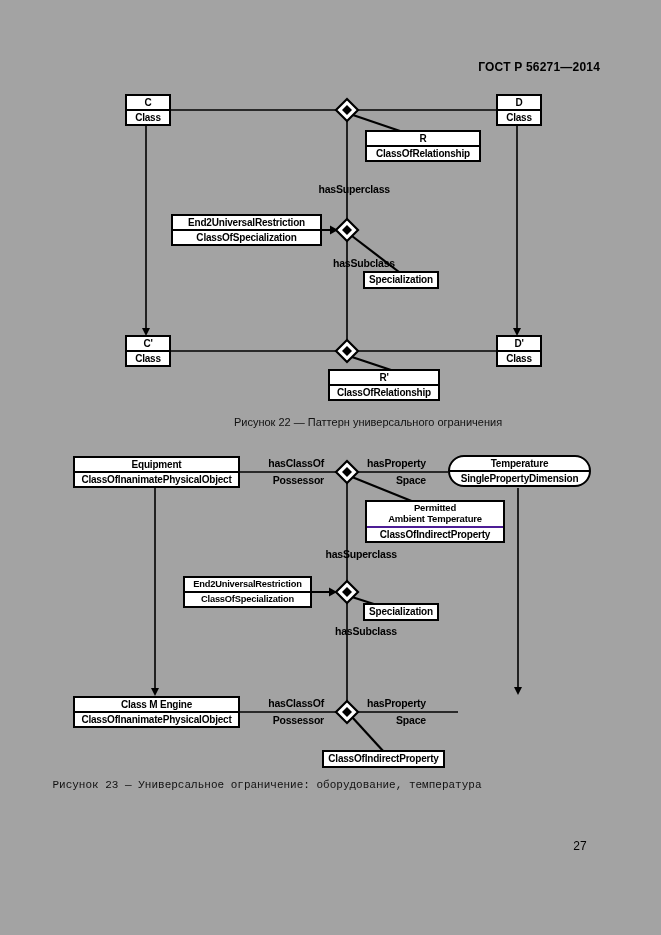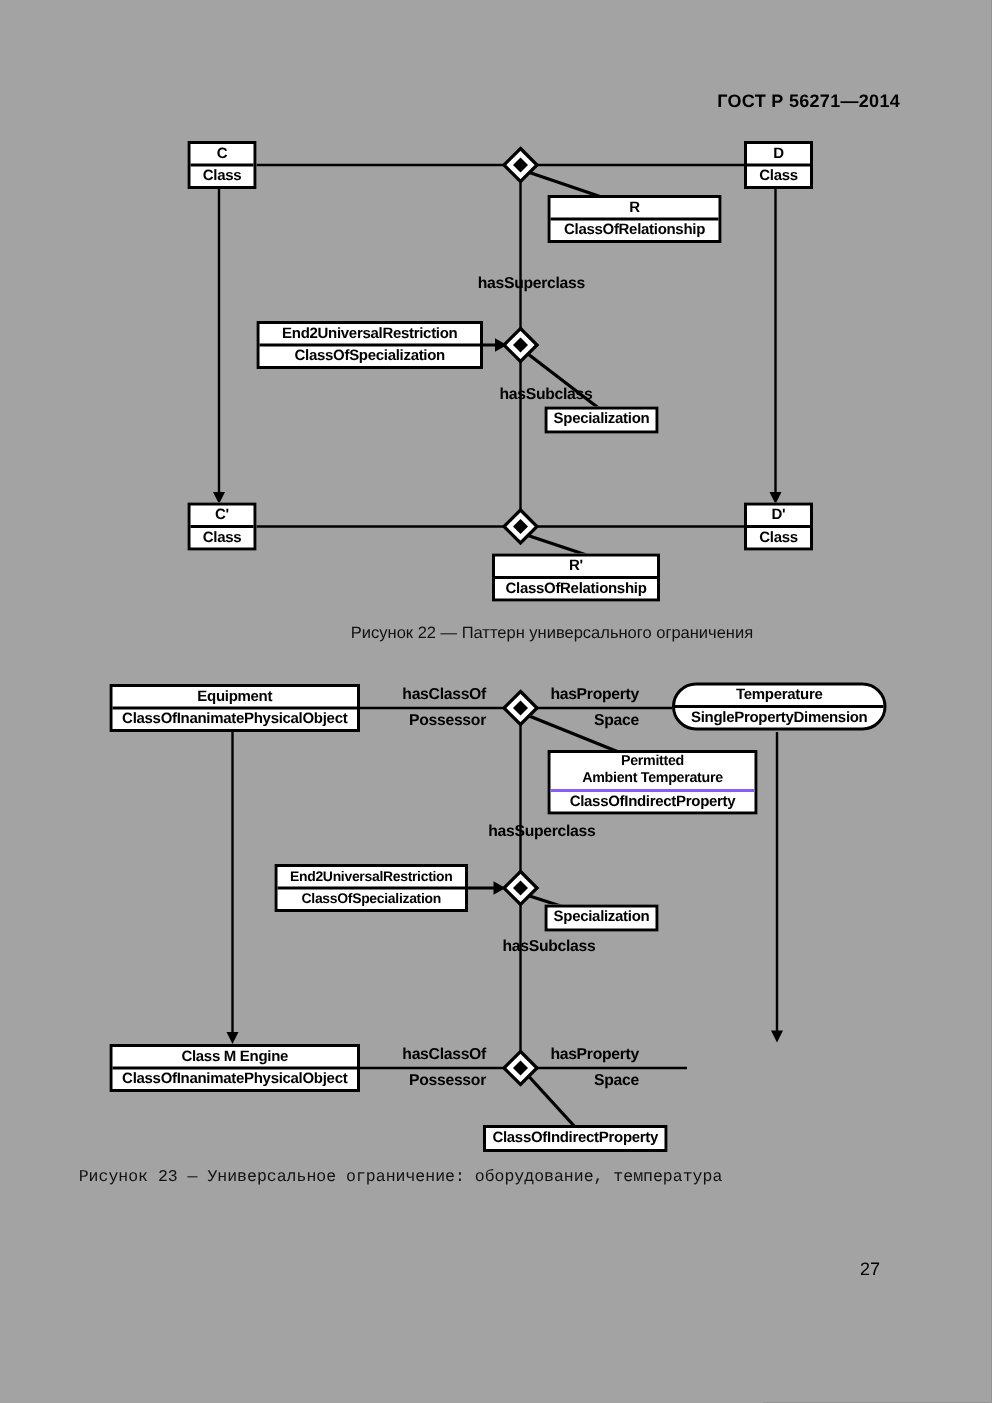--- a/index.html
+++ b/index.html
@@ -141,21 +141,21 @@
   <div class="lbl" style="left:244px;top:457px;width:80px;">hasClassOf</div>
   <div class="lbl" style="left:244px;top:474px;width:80px;">Possessor</div>
   <div class="lbl" style="left:350px;top:457px;width:76px;">hasProperty</div>
   <div class="lbl" style="left:350px;top:474px;width:76px;">Space</div>
   <div class="node" style="left:448px;top:455px;width:139px;border-radius:16px;">
     <div class="row divided">Temperature</div>
     <div class="row">SinglePropertyDimension</div>
   </div>
   <div class="node" style="left:365px;top:500px;width:136px;">
     <div class="sub" style="margin-top:1px;">Permitted</div>
-    <div class="sub divided" style="border-bottom:2px solid #8b5cf6;height:12px;text-align:center;">Ambient Temperature</div>
+    <div class="sub divided" style="border-bottom:2px solid #4c1d95;height:12px;text-align:center;">Ambient Temperature</div>
     <div class="row">ClassOfIndirectProperty</div>
   </div>
   <div class="lbl" style="left:297px;top:548px;width:100px;">hasSuperclass</div>
   <div class="node" style="left:183px;top:576px;width:125px;font-size:9.3px;">
     <div class="row divided">End2UniversalRestriction</div>
     <div class="row">ClassOfSpecialization</div>
   </div>
   <div class="node single" style="left:363px;top:603px;width:72px;">
     <div class="row">Specialization</div>
   </div>

